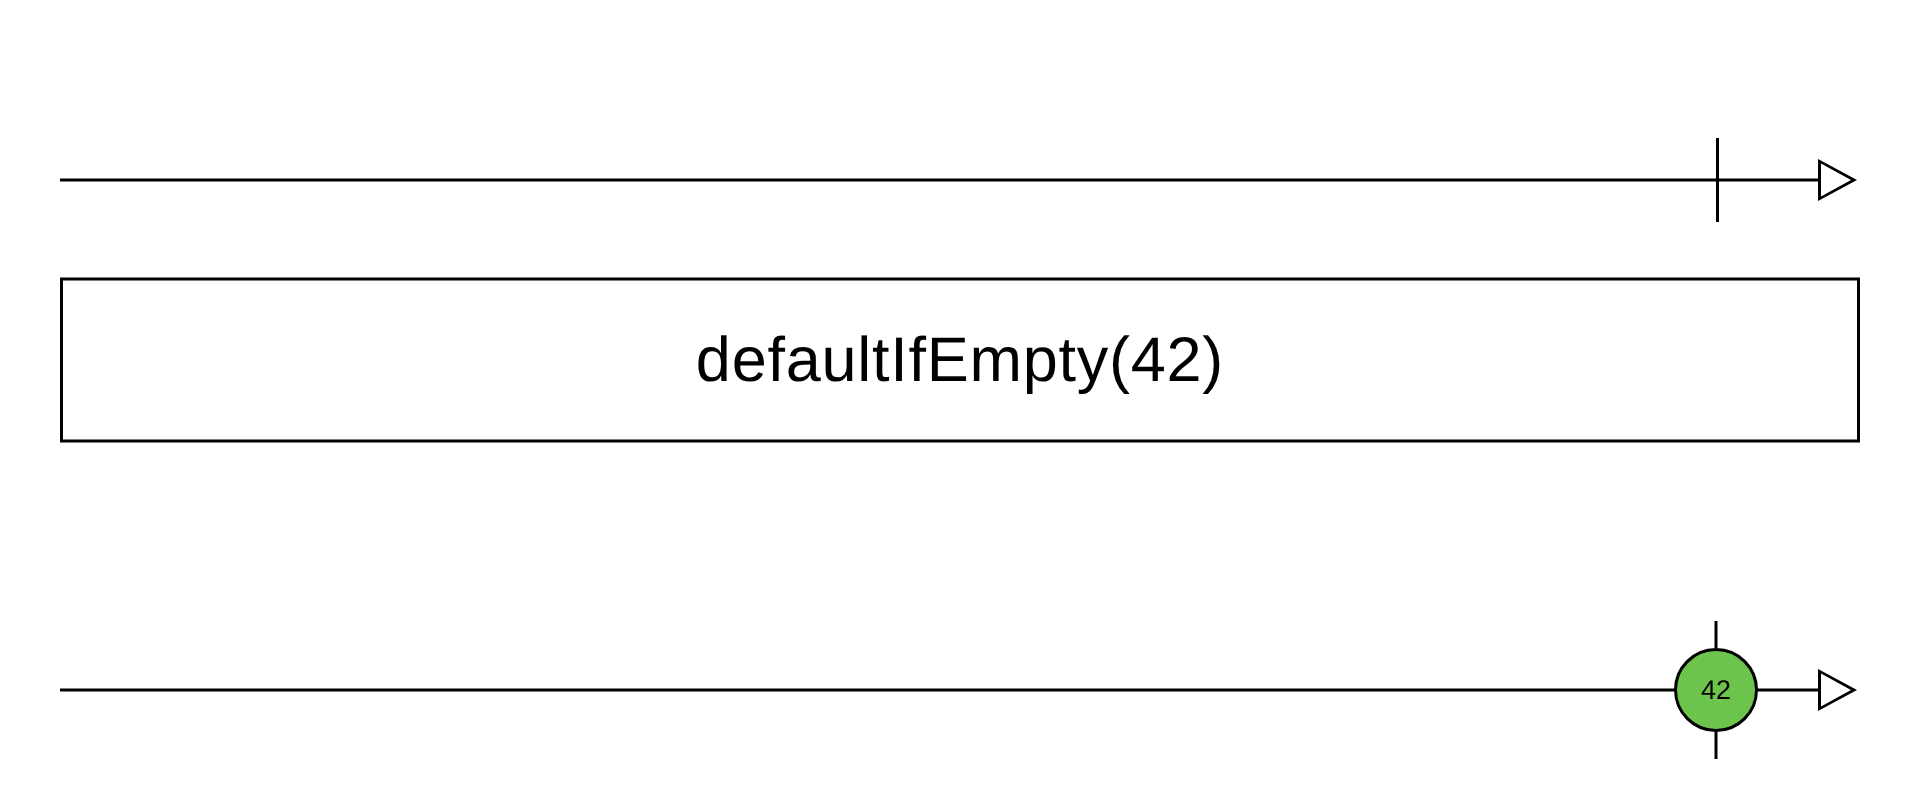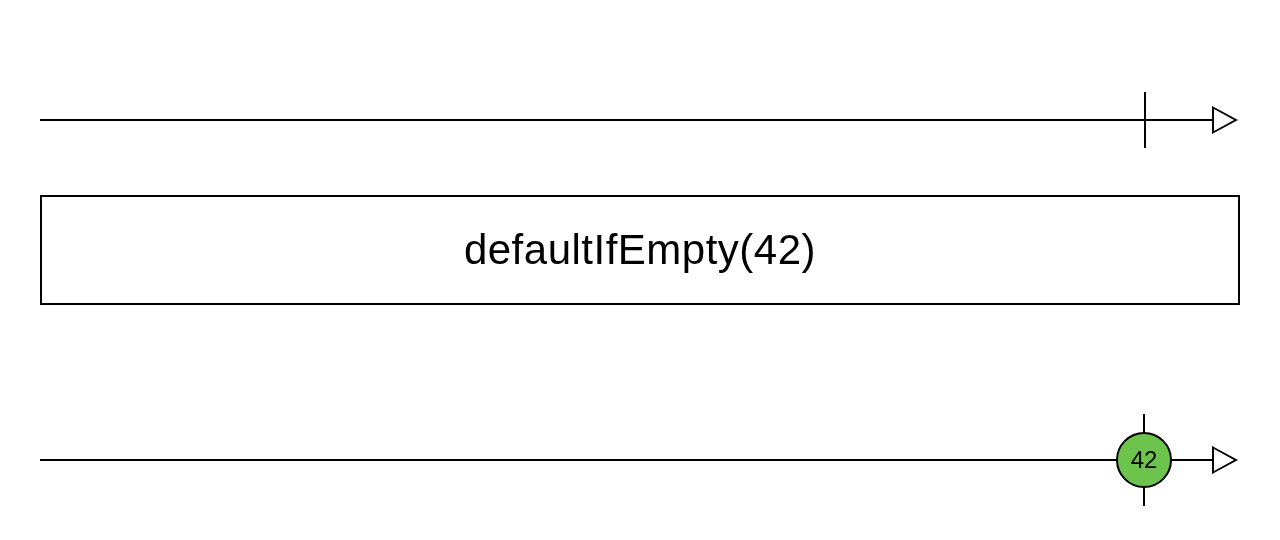--- a/index.html
+++ b/index.html
@@ -83,21 +83,21 @@
     }
     .marble {
       position: absolute;
       width: 56px;
       height: 56px;
       border-radius: 50%;
       border: 2px solid #000;
       display: flex;
       align-items: center;
       justify-content: center;
-      font-size: 24px;
+      font-size: 18px;
       color: #000;
       top: 50%;
       transform: translate(-50%, -50%);
     }
     .marble-tick-top {
       position: absolute;
       width: 2px;
       height: 18px;
       background: #000;
       left: 50%;
@@ -115,21 +115,21 @@
     }
     #timeline-input {
       top: 90px;
       height: 60px;
     }
     #timeline-output {
       top: 430px;
       height: 60px;
     }
     #operator {
-      top: 195px;
+      top: 185px;
     }
   </style>
 </head>
 <body>
 
 <div class="diagram-container">
 
   <div id="timeline-input" class="timeline">
     <div class="timeline-line"></div>
     <div class="completion-tick" id="input-completion" style="left: 92%;"></div>

